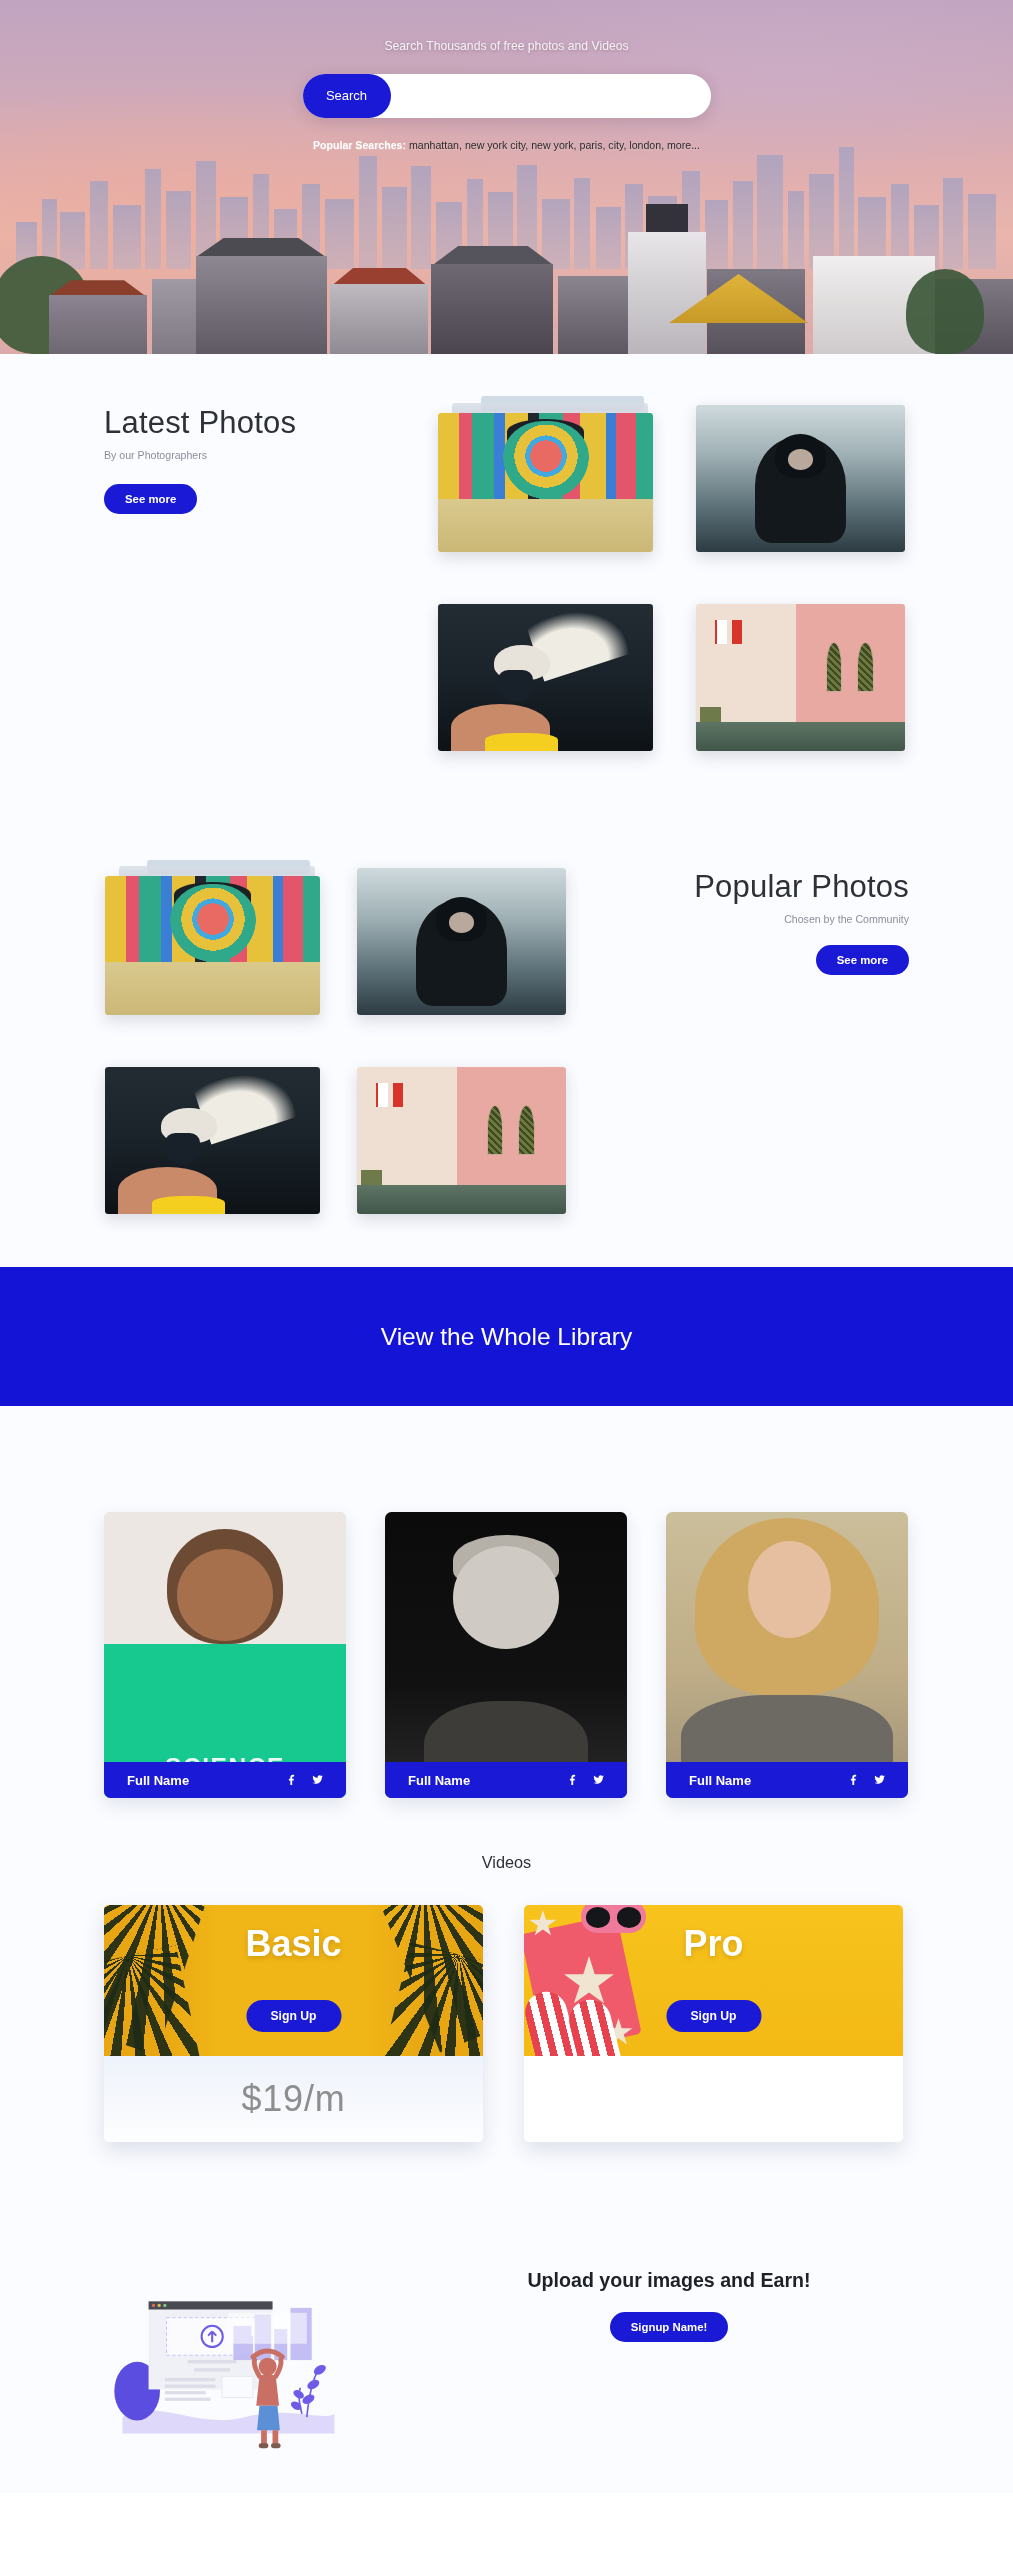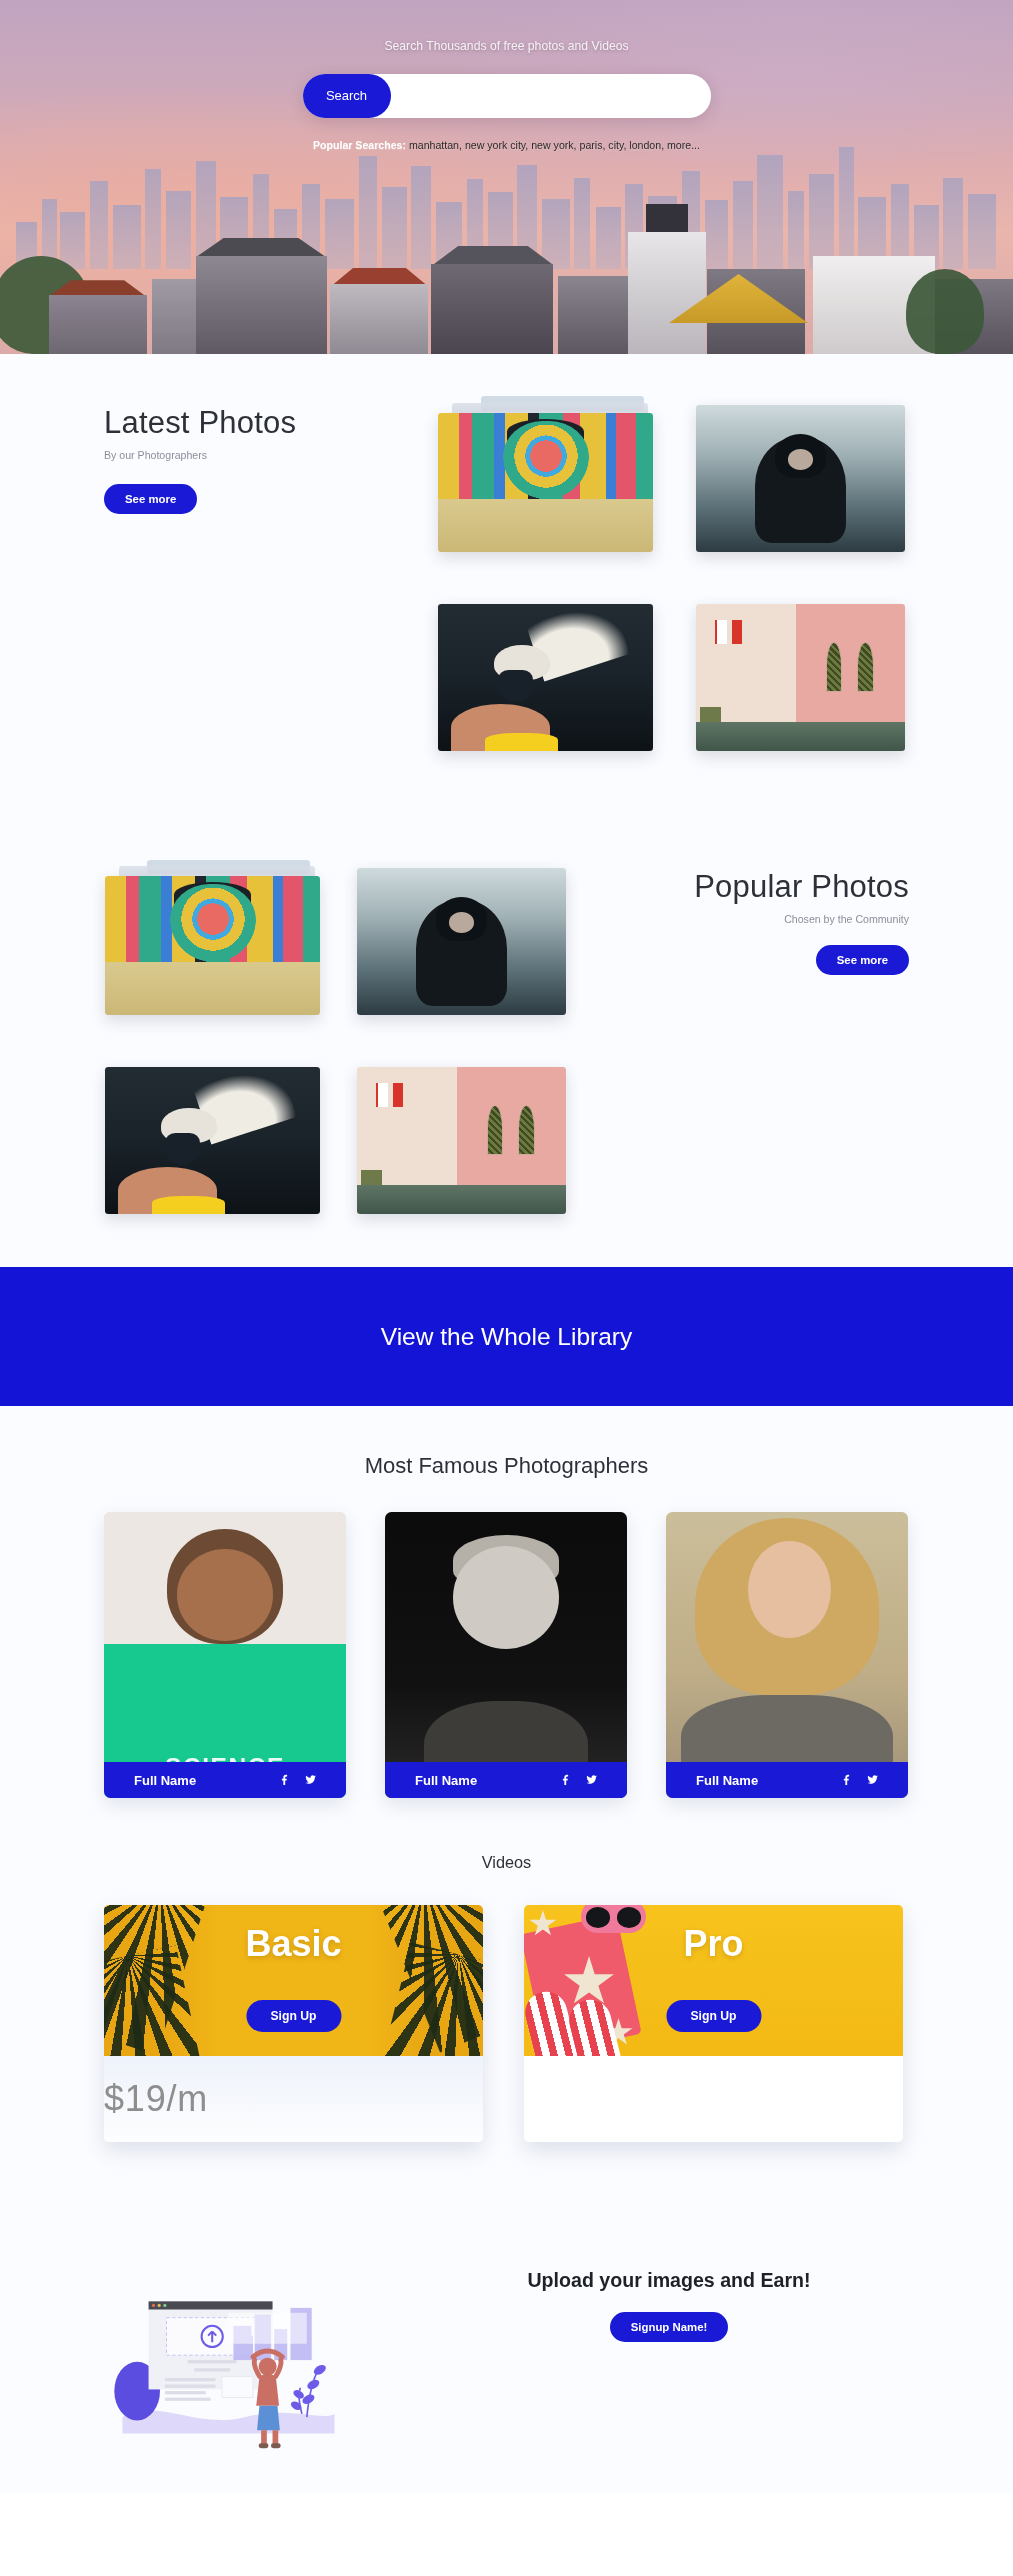--- a/index.html
+++ b/index.html
@@ -195,21 +195,21 @@
   .pg-b { background: linear-gradient(180deg,#0b0b0b 0%, #111 60%, #2a2a2a 100%); }
   .pg-b .head { position:absolute; left:28%; top:12%; width:44%; height:36%; background:#cfcbc4; border-radius:50%; }
   .pg-b .hair { position:absolute; left:28%; top:8%; width:44%; height:18%; background:#b5b0a8; border-radius:50% 50% 30% 30%; }
   .pg-b .body { position:absolute; left:16%; bottom:0; width:68%; height:34%; background:#3e3c39; border-radius:44% 44% 0 0; }
   .pg-c { background: linear-gradient(180deg,#cbbe9a 0%, #bfae87 55%, #9e9078 100%); }
   .pg-c .hair { position:absolute; left:12%; top:2%; width:76%; height:62%; background:#cfa861; border-radius:50% 50% 40% 40%; }
   .pg-c .faceo { position:absolute; left:34%; top:10%; width:34%; height:34%; background:#e6bfa0; border-radius:50%; }
   .pg-c .body { position:absolute; left:6%; bottom:0; width:88%; height:36%; background:#6d6a63; border-radius:40% 40% 0 0; }
   .pg-bar {
     position:absolute; left:0; right:0; bottom:0; height:36px; background:#1a1ad6;
-    display:flex; align-items:center; padding: 0 30px; color:#fff;
+    display:flex; align-items:center; padding: 0 23px; color:#fff;
   }
   .pg-name { font-size:13px; font-weight:700; }
   .pg-soc { margin-left:auto; display:flex; gap:14.7px; align-items:center; }
   .pg-soc svg { width:11.4px; height:11.4px; fill:#fff; display:block; }
 
   
   .price-card {
     width: 379px; border-radius: 4.9px; overflow:hidden; position:relative;
     box-shadow: 0 8.2px 21px rgba(40,60,110,.14); background:#fff;
   }
@@ -242,21 +242,21 @@
     color:#fff; font-size:36px; font-weight:700; text-shadow:0 1.6px 4.9px rgba(120,80,0,.28);
   }
   .price-signup {
     position:absolute; left:50%; transform:translateX(-50%); bottom:24.5px;
     background:#1a1ad6; color:#fff; border:none; cursor:pointer;
     border-radius:18px; padding:9px 24.5px; font-size:12.2px; font-weight:700;
     font-family:"Liberation Sans", sans-serif;
   }
   .price-bottom {
     height:86px; background: linear-gradient(180deg,#eef2fa 0%, #fdfeff 100%);
-    display:flex; align-items:center; justify-content:flex-start;
+    display:flex; align-items:center; justify-content:center;
   }
   .price-amt { font-size:36px; color:#8e8e8e; font-weight:400; letter-spacing:0.8px; }
 
   
   .foot-h { font-size:19.6px; font-weight:700; color:#1e2128; }
   .foot-p { font-size:10.2px; color:#8e93a0; line-height:1.7; margin-top:11.4px; }
 </style>
 </head>
 <body>
 
@@ -414,23 +414,20 @@
     <div class="box"></div>
     <div class="ground"></div>
   </div>
 </div>
 
 <div class="banner">
   <span>View the Whole Library</span>
 </div>
 
 <div class="section" style="height:432px">
-  <div style="position:absolute;left:0;right:0;top:47px;text-align:center">
-    <span style="font-size:22px;color:#2d3039;font-weight:400">Most Famous Photographers</span>
-  </div>
 
   <div style="position:absolute;left:104px;top:106px;display:flex;gap:39px">
     <div class="pg-card">
       <div class="pg-photo pg-a">
         <div class="head"></div>
         <div class="faceo"></div>
         <div class="txt">SCIENCE</div>
       </div>
       <div class="pg-bar">
         <span class="pg-name">Full Name</span>

